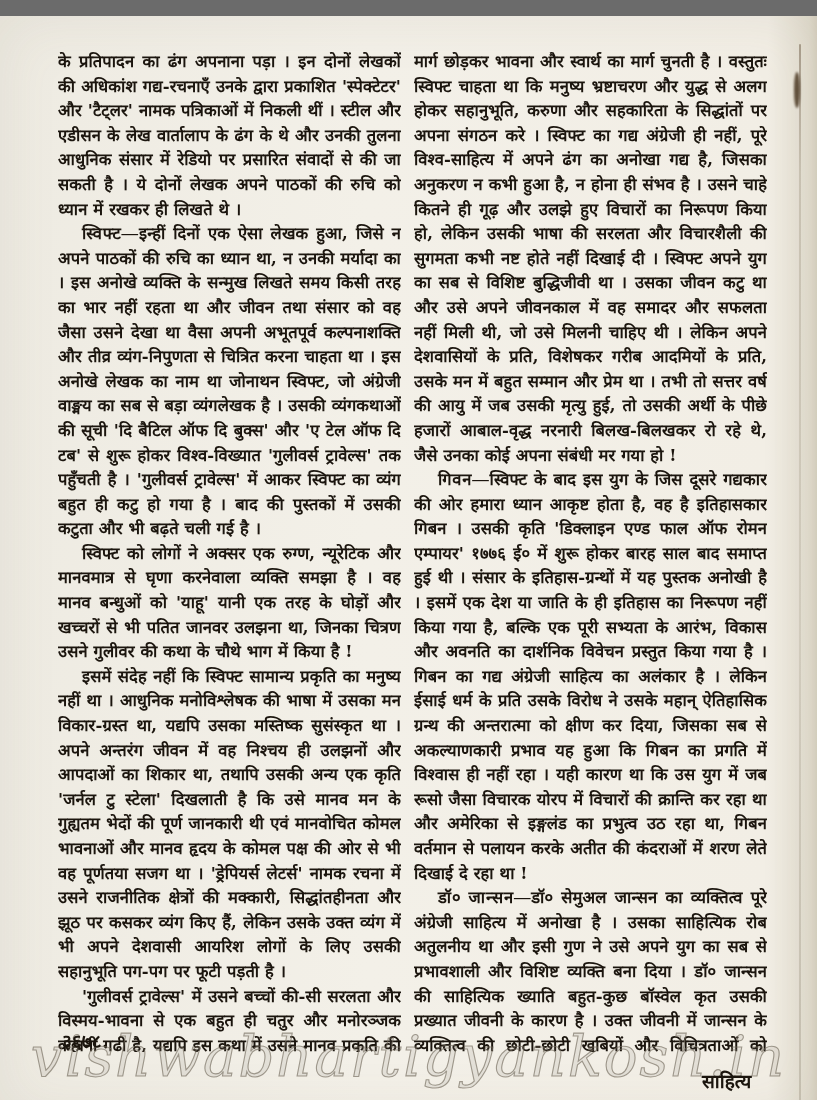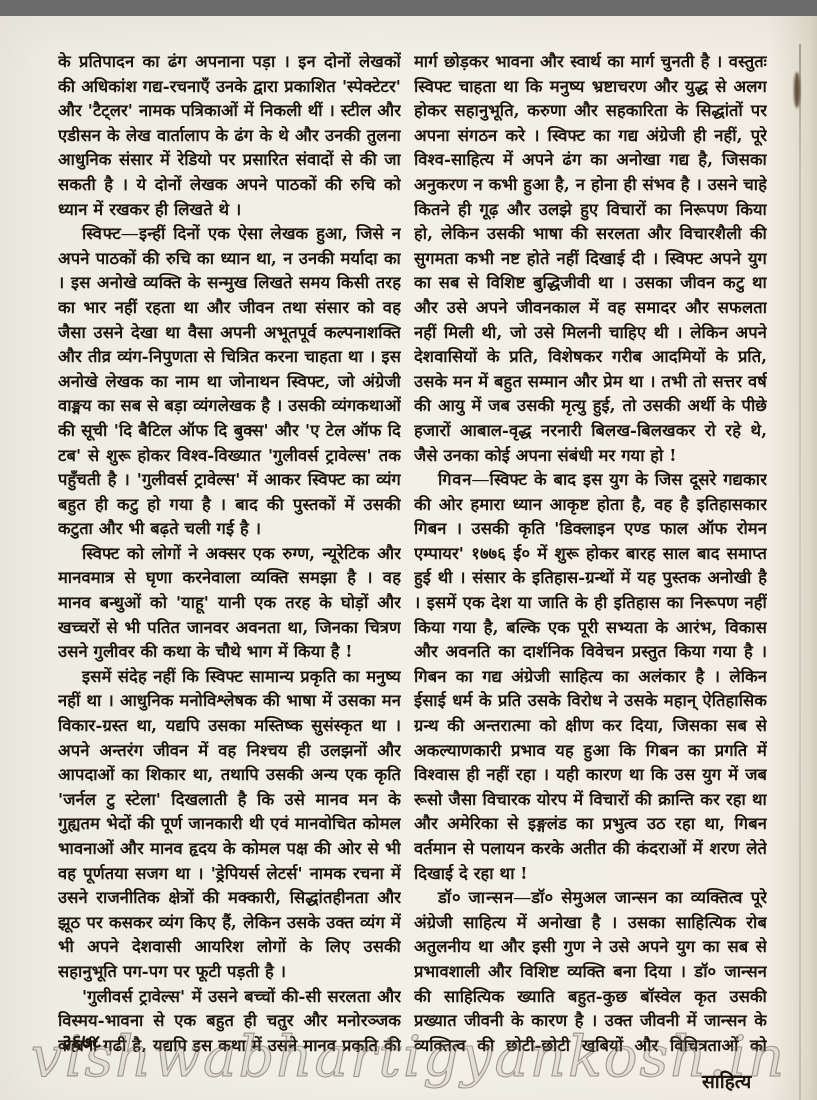--- a/index.html
+++ b/index.html
@@ -94,21 +94,21 @@
   }
 </style>
 </head>
 <body>
 
 <div class="page">
 
   <div class="col col-left">
     <p class="para"><span class="lead"></span><span>के प्रतिपादन का ढंग अपनाना पड़ा । इन दोनों लेखकों की अधिकांश गद्य-रचनाएँ उनके द्वारा प्रकाशित 'स्पेक्टेटर' और 'टैट्लर' नामक पत्रिकाओं में निकली थीं । स्टील और एडीसन के लेख वार्तालाप के ढंग के थे और उनकी तुलना आधुनिक संसार में रेडियो पर प्रसारित संवादों से की जा सकती है । ये दोनों लेखक अपने पाठकों की रुचि को ध्यान में रखकर ही लिखते थे ।</span></p>
     <p class="para indent"><span class="lead">स्विफ्ट—</span><span>इन्हीं दिनों एक ऐसा लेखक हुआ, जिसे न अपने पाठकों की रुचि का ध्यान था, न उनकी मर्यादा का । इस अनोखे व्यक्ति के सन्मुख लिखते समय किसी तरह का भार नहीं रहता था और जीवन तथा संसार को वह जैसा उसने देखा था वैसा अपनी अभूतपूर्व कल्पनाशक्ति और तीव्र व्यंग-निपुणता से चित्रित करना चाहता था । इस अनोखे लेखक का नाम था जोनाथन स्विफ्ट, जो अंग्रेजी वाङ्मय का सब से बड़ा व्यंगलेखक है । उसकी व्यंगकथाओं की सूची 'दि बैटिल ऑफ दि बुक्स' और 'ए टेल ऑफ दि टब' से शुरू होकर विश्व-विख्यात 'गुलीवर्स ट्रावेल्स' तक पहुँचती है । 'गुलीवर्स ट्रावेल्स' में आकर स्विफ्ट का व्यंग बहुत ही कटु हो गया है । बाद की पुस्तकों में उसकी कटुता और भी बढ़ते चली गई है ।</span></p>
-    <p class="para indent"><span class="lead"></span><span>स्विफ्ट को लोगों ने अक्सर एक रुग्ण, न्यूरेटिक और मानवमात्र से घृणा करनेवाला व्यक्ति समझा है । वह मानव बन्धुओं को 'याहू' यानी एक तरह के घोड़ों और खच्चरों से भी पतित जानवर अवनता था, जिनका चित्रण उसने गुलीवर की कथा के चौथे भाग में किया है !</span></p>
+    <p class="para indent"><span class="lead"></span><span>स्विफ्ट को लोगों ने अक्सर एक रुग्ण, न्यूरेटिक और मानवमात्र से घृणा करनेवाला व्यक्ति समझा है । वह मानव बन्धुओं को 'याहू' यानी एक तरह के घोड़ों और खच्चरों से भी पतित जानवर उलझना था, जिनका चित्रण उसने गुलीवर की कथा के चौथे भाग में किया है !</span></p>
     <p class="para indent"><span class="lead"></span><span>इसमें संदेह नहीं कि स्विफ्ट सामान्य प्रकृति का मनुष्य नहीं था । आधुनिक मनोविश्लेषक की भाषा में उसका मन विकार-ग्रस्त था, यद्यपि उसका मस्तिष्क सुसंस्कृत था । अपने अन्तरंग जीवन में वह निश्चय ही उलझनों और आपदाओं का शिकार था, तथापि उसकी अन्य एक कृति 'जर्नल टु स्टेला' दिखलाती है कि उसे मानव मन के गुह्यतम भेदों की पूर्ण जानकारी थी एवं मानवोचित कोमल भावनाओं और मानव हृदय के कोमल पक्ष की ओर से भी वह पूर्णतया सजग था । 'ड्रेपियर्स लेटर्स' नामक रचना में उसने राजनीतिक क्षेत्रों की मक्कारी, सिद्धांतहीनता और झूठ पर कसकर व्यंग किए हैं, लेकिन उसके उक्त व्यंग में भी अपने देशवासी आयरिश लोगों के लिए उसकी सहानुभूति पग-पग पर फूटी पड़ती है ।</span></p>
     <p class="para indent"><span class="lead"></span><span>'गुलीवर्स ट्रावेल्स' में उसने बच्चों की-सी सरलता और विस्मय-भावना से एक बहुत ही चतुर और मनोरञ्जक कहानी गढ़ी है, यद्यपि इस कथा में उसने मानव प्रकृति की इसलिए जी भरकर भर्त्सना भी की है कि वह बुद्धि और दया का</span></p>
   </div>
 
   <div class="col col-right">
     <p class="para"><span class="lead"></span><span>मार्ग छोड़कर भावना और स्वार्थ का मार्ग चुनती है । वस्तुतः स्विफ्ट चाहता था कि मनुष्य भ्रष्टाचरण और युद्ध से अलग होकर सहानुभूति, करुणा और सहकारिता के सिद्धांतों पर अपना संगठन करे । स्विफ्ट का गद्य अंग्रेजी ही नहीं, पूरे विश्व-साहित्य में अपने ढंग का अनोखा गद्य है, जिसका अनुकरण न कभी हुआ है, न होना ही संभव है । उसने चाहे कितने ही गूढ़ और उलझे हुए विचारों का निरूपण किया हो, लेकिन उसकी भाषा की सरलता और विचारशैली की सुगमता कभी नष्ट होते नहीं दिखाई दी । स्विफ्ट अपने युग का सब से विशिष्ट बुद्धिजीवी था । उसका जीवन कटु था और उसे अपने जीवनकाल में वह समादर और सफलता नहीं मिली थी, जो उसे मिलनी चाहिए थी । लेकिन अपने देशवासियों के प्रति, विशेषकर गरीब आदमियों के प्रति, उसके मन में बहुत सम्मान और प्रेम था । तभी तो सत्तर वर्ष की आयु में जब उसकी मृत्यु हुई, तो उसकी अर्थी के पीछे हजारों आबाल-वृद्ध नरनारी बिलख-बिलखकर रो रहे थे, जैसे उनका कोई अपना संबंधी मर गया हो !</span></p>
     <p class="para indent"><span class="lead">गिवन—</span><span>स्विफ्ट के बाद इस युग के जिस दूसरे गद्यकार की ओर हमारा ध्यान आकृष्ट होता है, वह है इतिहासकार गिबन । उसकी कृति 'डिक्लाइन एण्ड फाल ऑफ रोमन एम्पायर' १७७६ ई० में शुरू होकर बारह साल बाद समाप्त हुई थी । संसार के इतिहास-ग्रन्थों में यह पुस्तक अनोखी है । इसमें एक देश या जाति के ही इतिहास का निरूपण नहीं किया गया है, बल्कि एक पूरी सभ्यता के आरंभ, विकास और अवनति का दार्शनिक विवेचन प्रस्तुत किया गया है । गिबन का गद्य अंग्रेजी साहित्य का अलंकार है । लेकिन ईसाई धर्म के प्रति उसके विरोध ने उसके महान् ऐतिहासिक ग्रन्थ की अन्तरात्मा को क्षीण कर दिया, जिसका सब से अकल्याणकारी प्रभाव यह हुआ कि गिबन का प्रगति में विश्वास ही नहीं रहा । यही कारण था कि उस युग में जब रूसो जैसा विचारक योरप में विचारों की क्रान्ति कर रहा था और अमेरिका से इङ्गलंड का प्रभुत्व उठ रहा था, गिबन वर्तमान से पलायन करके अतीत की कंदराओं में शरण लेते दिखाई दे रहा था !</span></p>
     <p class="para indent"><span class="lead">डॉ० जान्सन—</span><span>डॉ० सेमुअल जान्सन का व्यक्तित्व पूरे अंग्रेजी साहित्य में अनोखा है । उसका साहित्यिक रोब अतुलनीय था और इसी गुण ने उसे अपने युग का सब से प्रभावशाली और विशिष्ट व्यक्ति बना दिया । डॉ० जान्सन की साहित्यिक ख्याति बहुत-कुछ बॉस्वेल कृत उसकी प्रख्यात जीवनी के कारण है । उक्त जीवनी में जान्सन के व्यक्तित्व की छोटी-छोटी खूबियों और विचित्रताओं को उसके चुभते</span></p>
   </div>
 

